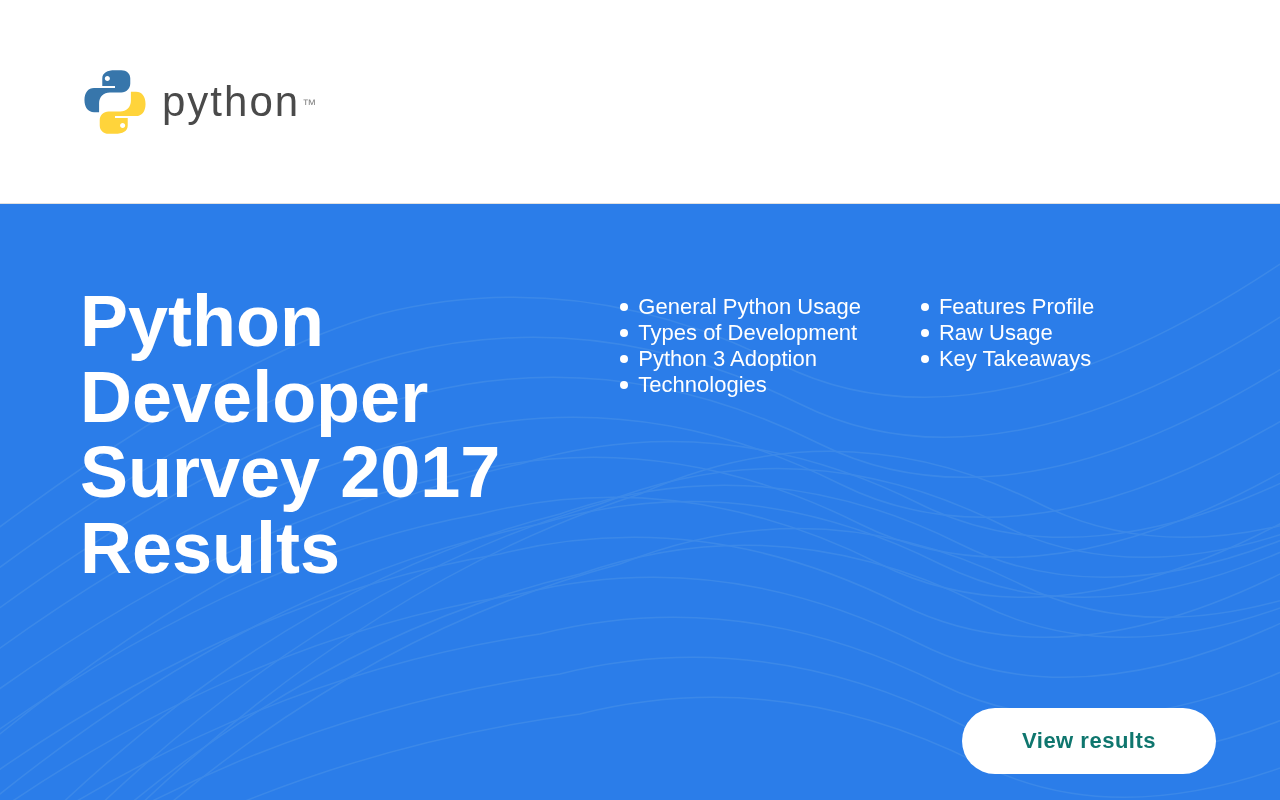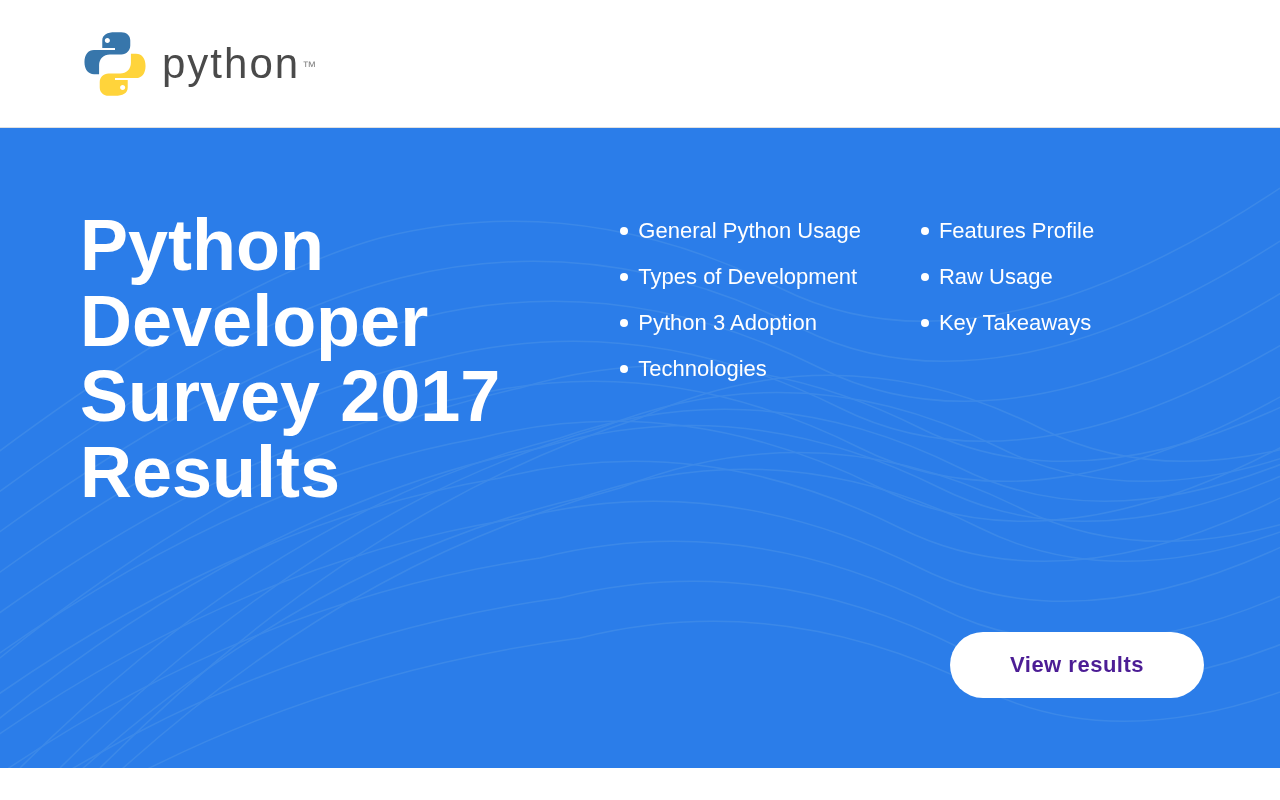--- a/index.html
+++ b/index.html
@@ -1,21 +1,21 @@
 <!DOCTYPE html>
 <html><head>
   <meta charset="utf-8">
   <style>
     * { margin: 0; padding: 0; box-sizing: border-box; }
     body { width: 1280px; height: 800px; overflow: hidden; font-family: Arial, sans-serif; }
 
     
     #header {
       background: #ffffff;
-      height: 128px;
+      height: 204px;
       display: flex;
       align-items: center;
       padding: 0 80px;
       border-bottom: 1px solid #e0e0e0;
     }
     .python-logo {
       display: flex;
       align-items: center;
       gap: 12px;
     }
@@ -78,21 +78,20 @@
       display: flex;
       flex-direction: row;
       gap: 60px;
       margin-left: 120px;
       margin-top: 30px;
     }
 
     .bullet-column {
       display: flex;
       flex-direction: column;
-      gap: 20px;
     }
 
     .bullet-item {
       display: flex;
       align-items: center;
       gap: 10px;
       color: #ffffff;
       font-size: 22px;
       font-weight: 400;
     }
@@ -102,23 +101,23 @@
       height: 8px;
       border-radius: 50%;
       background: #ffffff;
       flex-shrink: 0;
     }
 
     
     .view-results-btn {
       position: absolute;
       bottom: 70px;
-      right: 76px;
+      right: 64px;
       background: #ffffff;
-      color: #4c1d95;
+      color: #0f766e;
       border: none;
       border-radius: 40px;
       padding: 20px 60px;
       font-size: 22px;
       font-weight: 700;
       cursor: pointer;
       z-index: 2;
       letter-spacing: 0.5px;
     }
   </style>

